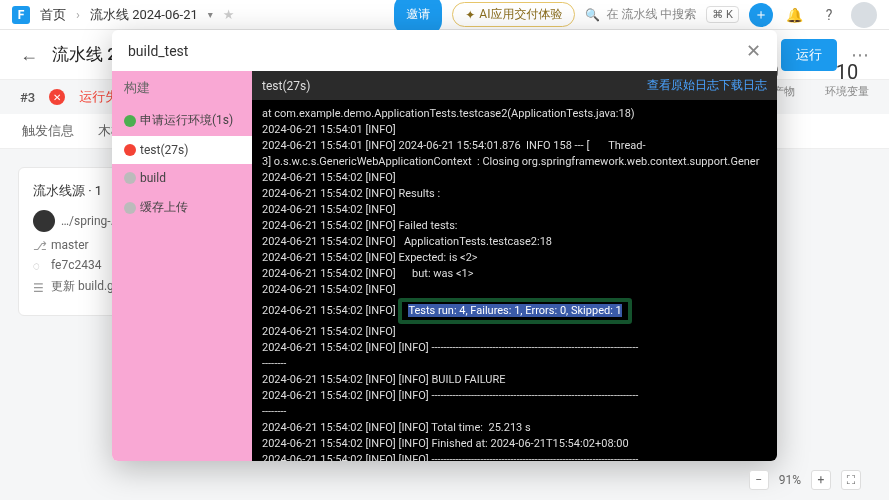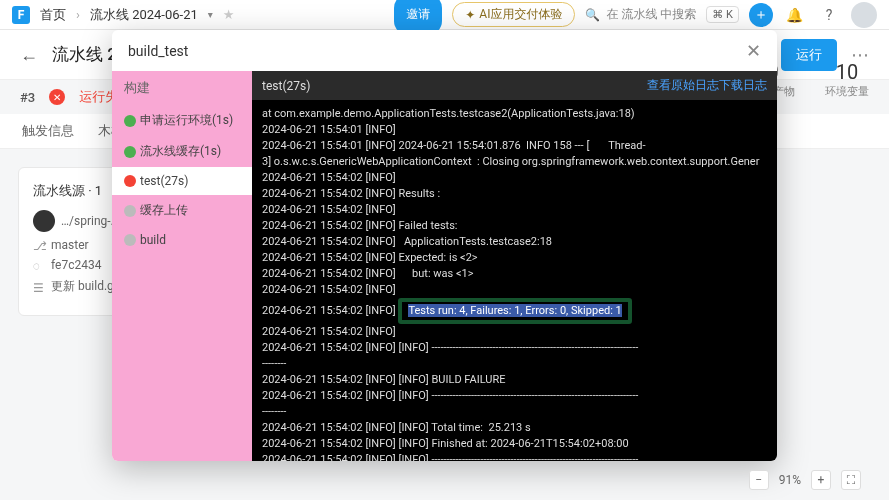--- a/index.html
+++ b/index.html
@@ -147,35 +147,31 @@
       <span class="close-x">✕</span>
     </div>
     <div class="modal-body">
       <div class="step-list">
         <div class="step-head">构建</div>
         <div id="steps">
             <div class="step-item">
               <span class="dot dot-green"></span>
               <span>申请运行环境(1s)</span>
             </div>
-            <div class="step-item">
-              <span class="dot dot-green"></span>
-              <span>流水线缓存(1s)</span>
-            </div>
             <div class="step-item active">
               <span class="dot dot-red"></span>
               <span>test(27s)</span>
             </div>
             <div class="step-item">
               <span class="dot dot-gray"></span>
-              <span>缓存上传</span>
+              <span>build</span>
             </div>
             <div class="step-item">
               <span class="dot dot-gray"></span>
-              <span>build</span>
+              <span>缓存上传</span>
             </div>
           </div>
       </div>
       <div class="log-panel">
         <div class="log-head">
           <span>test(27s)</span>
           <div class="log-links">
             <span class="log-link">查看原始日志</span>
             <span class="log-link">下载日志</span>
           </div>

